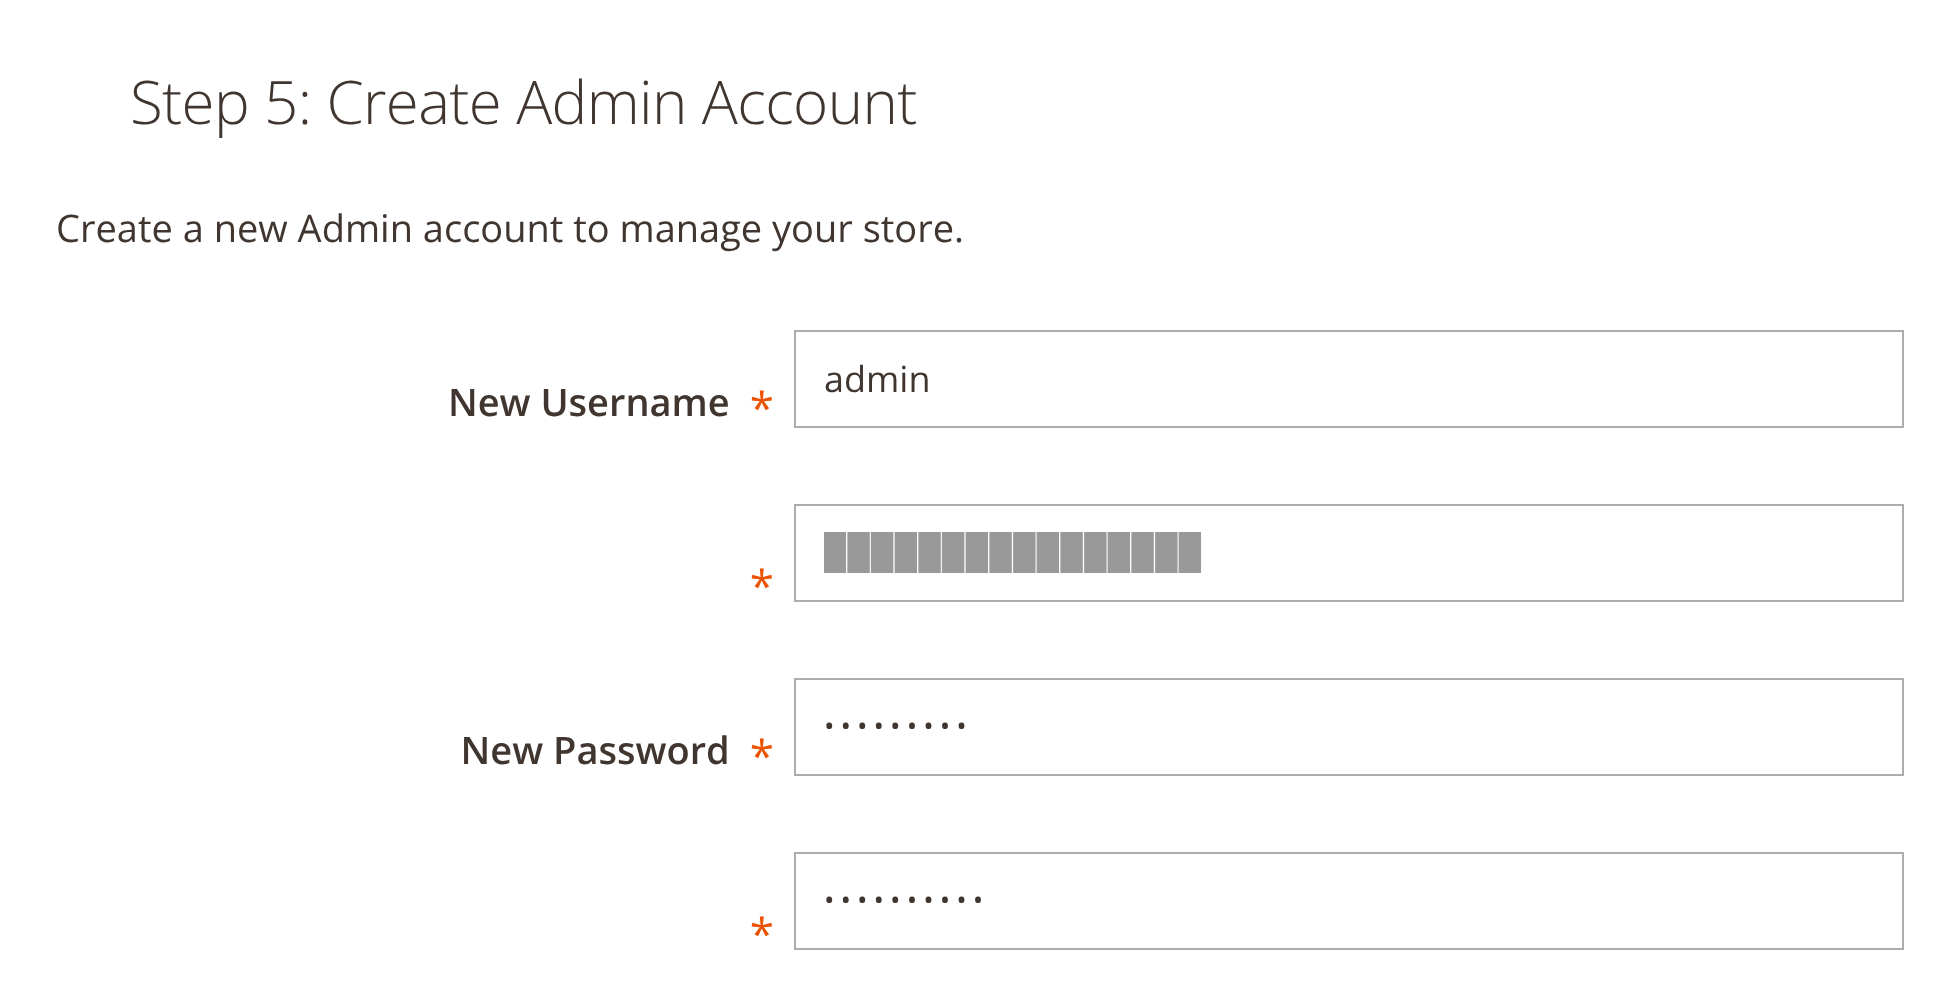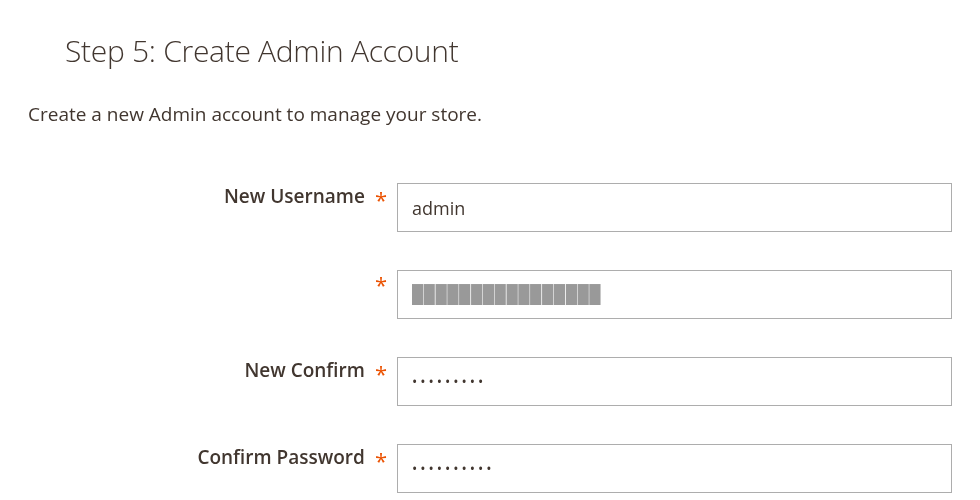--- a/index.html
+++ b/index.html
@@ -19,30 +19,30 @@
       font-weight: 300;
       color: #41362f;
       margin-bottom: 30px;
       letter-spacing: -0.3px;
       margin-left: 37px;
     }
     .description {
       font-size: 19px;
       color: #41362f;
       font-weight: 400;
-      margin-bottom: 56px;
+      margin-bottom: 38px;
     }
     .form-container {
       display: flex;
       flex-direction: column;
       gap: 38px;
     }
     .form-row {
       display: flex;
-      align-items: flex-start;
+      align-items: flex-end;
     }
     .label-cell {
       width: 378px;
       text-align: right;
       padding-right: 10px;
       display: flex;
       justify-content: flex-end;
       align-items: center;
       gap: 10px;
     }
@@ -106,31 +106,30 @@
     <div class="label-cell">
       <span class="required-asterisk">*</span>
     </div>
     <div class="input-cell">
       <input type="text" class="text-input obscured-input" value="████████████████" style="">
     </div>
   </div>
 
   <div class="form-row">
     <div class="label-cell">
-      <span class="field-label">New Confirm</span>
+      <span class="field-label">New Password</span>
       <span class="required-asterisk">*</span>
     </div>
     <div class="input-cell">
       <input type="text" class="text-input password-dots" value="•••••••••" style="">
     </div>
   </div>
 
   <div class="form-row">
     <div class="label-cell">
-      <span class="field-label">Confirm Password</span>
       <span class="required-asterisk">*</span>
     </div>
     <div class="input-cell">
       <input type="text" class="text-input password-dots" value="••••••••••" style="">
     </div>
   </div>
 
 </div>
 
 </body></html>

